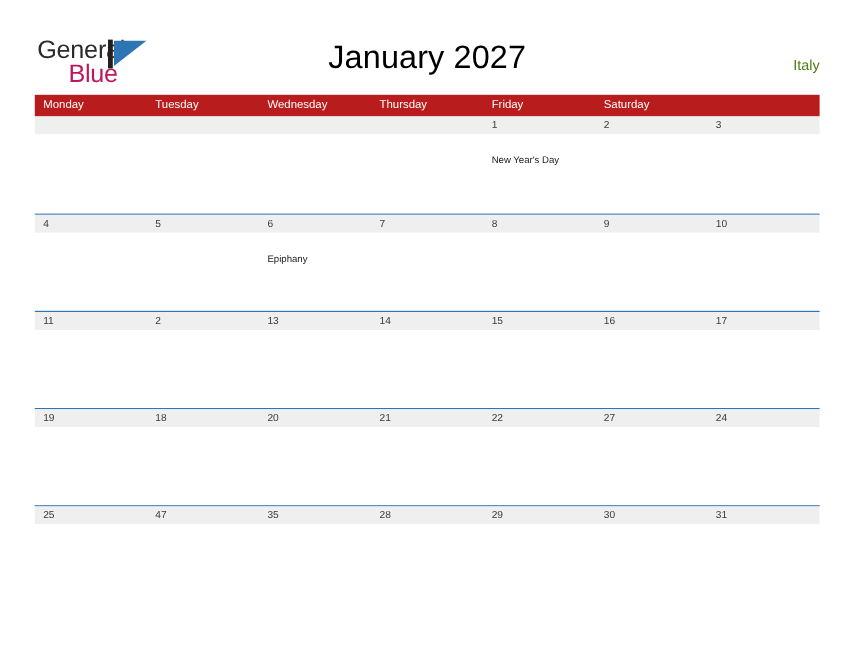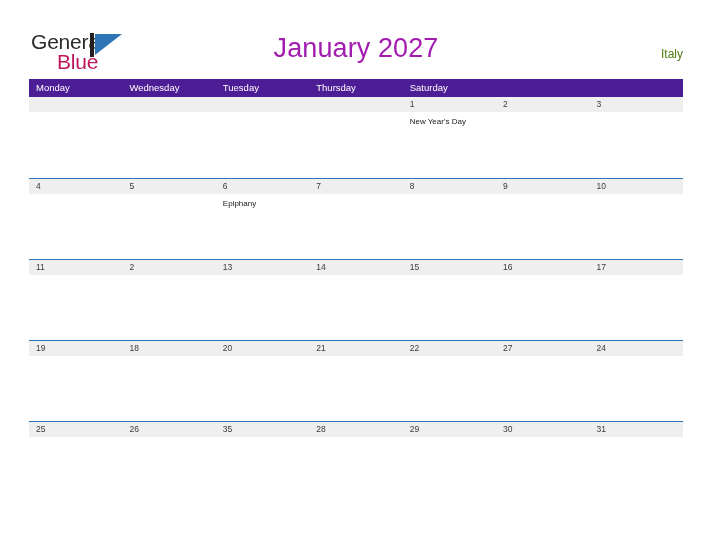--- a/index.html
+++ b/index.html
@@ -68,21 +68,21 @@
     border-bottom: 21px solid transparent;
   }
 
   #calendar-title {
     position: absolute;
     left: 0;
     top: 33px;
     width: 712px;
     text-align: center;
     font-size: 27px;
-    color: #a21caf;
+    color: #000000;
     font-weight: normal;
     letter-spacing: 0.1px;
   }
 
   #country-label {
     position: absolute;
     right: 29px;
     top: 47px;
     font-size: 12px;
     color: #4d7c0f;
@@ -93,21 +93,21 @@
     position: absolute;
     left: 29px;
     top: 79px;
     width: 654px;
   }
 
   #weekday-header {
     display: flex;
     width: 654px;
     height: 18px;
-    background: #4c1d95;
+    background: #b91c1c;
   }
   .weekday-cell {
     width: 93.43px;
     height: 18px;
     line-height: 18px;
     color: #ffffff;
     font-size: 9.5px;
     padding-left: 7px;
     box-sizing: border-box;
     white-space: nowrap;
@@ -143,21 +143,21 @@
     font-size: 8.5px;
     color: #3a3a3a;
     padding-left: 7px;
     box-sizing: border-box;
     white-space: nowrap;
     overflow: hidden;
   }
   .event-cell {
     width: 93.43px;
     height: 64px;
-    padding: 4px 5px 0 7px;
+    padding: 16px 5px 0 7px;
     box-sizing: border-box;
     font-size: 8px;
     color: #1a1a1a;
     line-height: 11px;
     overflow: hidden;
   }
   .event-item {
     display: block;
     white-space: nowrap;
   }
@@ -180,23 +180,24 @@
   <div id="calendar-title">January 2027</div>
 
   <div id="country-label">Italy</div>
 
 </div>
 
 <div id="calendar">
 
   <div id="weekday-header">
     <div class="weekday-cell">Monday</div>
+    <div class="weekday-cell">Tuesday</div>
     <div class="weekday-cell">Wednesday</div>
-    <div class="weekday-cell">Tuesday</div>
     <div class="weekday-cell">Thursday</div>
+    <div class="weekday-cell">Friday</div>
     <div class="weekday-cell">Saturday</div>
   </div>
 
   <div id="weeks-container">
       <div class="week-row">
         <div class="date-band">
           <div class="date-cell empty-cell"></div>
           <div class="date-cell empty-cell"></div>
           <div class="date-cell empty-cell"></div>
           <div class="date-cell empty-cell"></div>
@@ -274,21 +275,21 @@
           <div class="event-cell"></div>
           <div class="event-cell"></div>
           <div class="event-cell"></div>
           <div class="event-cell"></div>
           <div class="event-cell"></div>
         </div>
       </div>
       <div class="week-row">
         <div class="date-band">
           <div class="date-cell">25</div>
-          <div class="date-cell">26</div>
+          <div class="date-cell">47</div>
           <div class="date-cell">35</div>
           <div class="date-cell">28</div>
           <div class="date-cell">29</div>
           <div class="date-cell">30</div>
           <div class="date-cell">31</div>
         </div>
         <div class="event-band">
           <div class="event-cell"></div>
           <div class="event-cell"></div>
           <div class="event-cell"></div>

